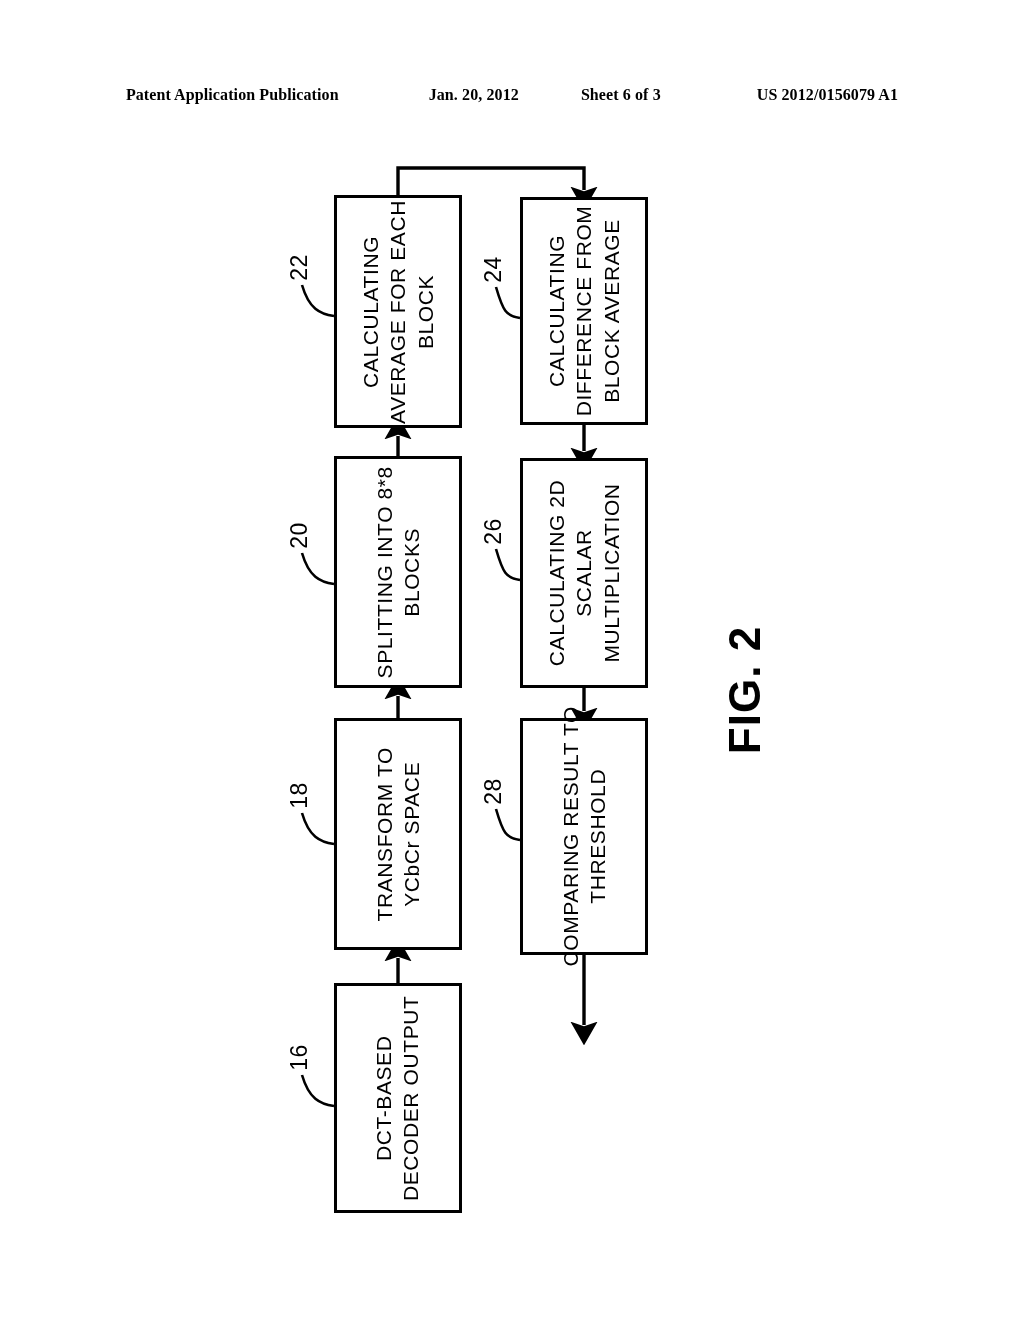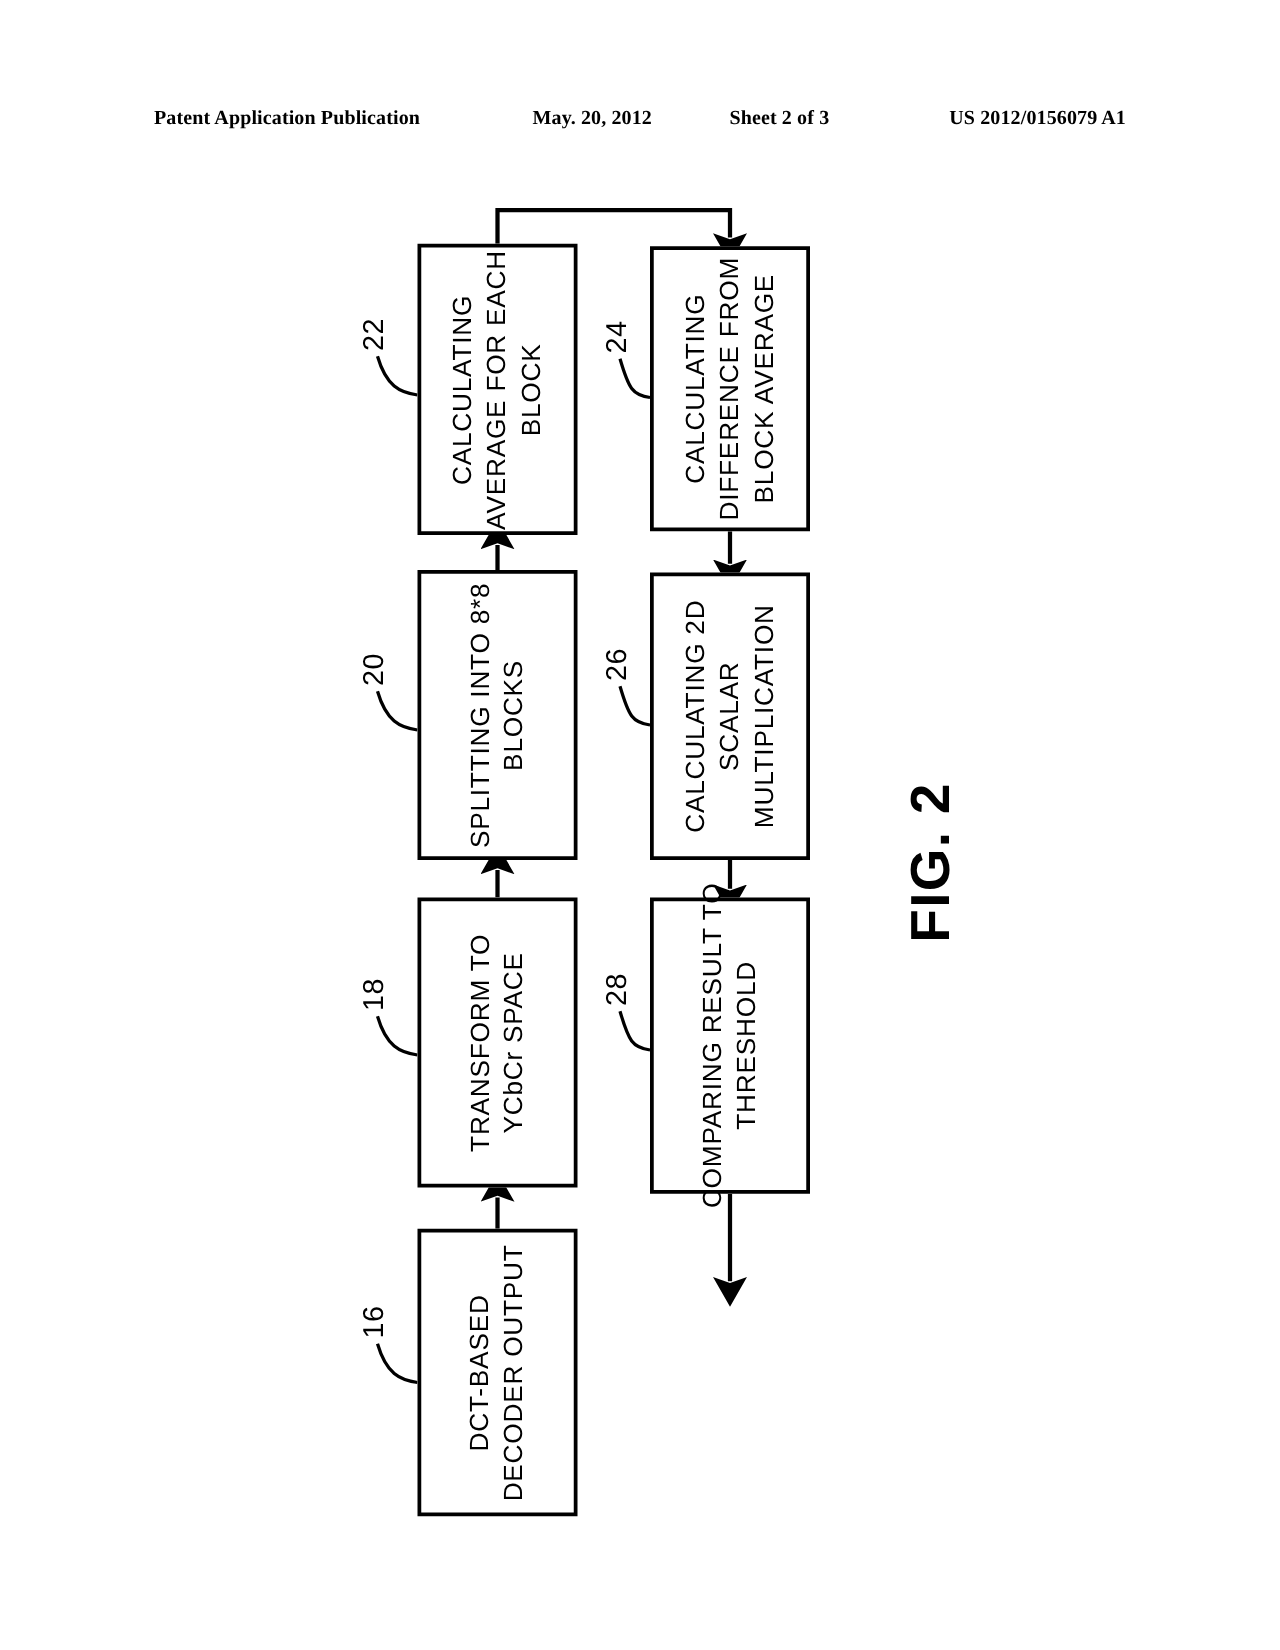--- a/index.html
+++ b/index.html
@@ -110,22 +110,22 @@
     font-size: 44px;
     letter-spacing: 1px;
     white-space: pre;
   }
 </style>
 </head>
 <body>
 
 <div id="page-header">
   <span class="hdr-pub">Patent Application Publication</span>
-  <span class="hdr-date">May. 20, 2012</span>
-  <span class="hdr-sheet">Sheet 2 of 3</span>
+  <span class="hdr-date">Jan. 20, 2012</span>
+  <span class="hdr-sheet">Sheet 6 of 3</span>
   <span class="hdr-num">US 2012/0156079 A1</span>
 </div>
 
 <div id="figure">
 
   <svg id="wires" viewBox="0 0 1024 1320" width="1024" height="1320" xmlns="http://www.w3.org/2000/svg">
     <defs>
       <marker id="arrowhead" markerWidth="7" markerHeight="8" refX="1" refY="4" orient="auto" markerUnits="strokeWidth">
         <path d="M0,0 L7,4 L0,8 L1.4,4 Z" fill="#000000"></path>
       </marker>

